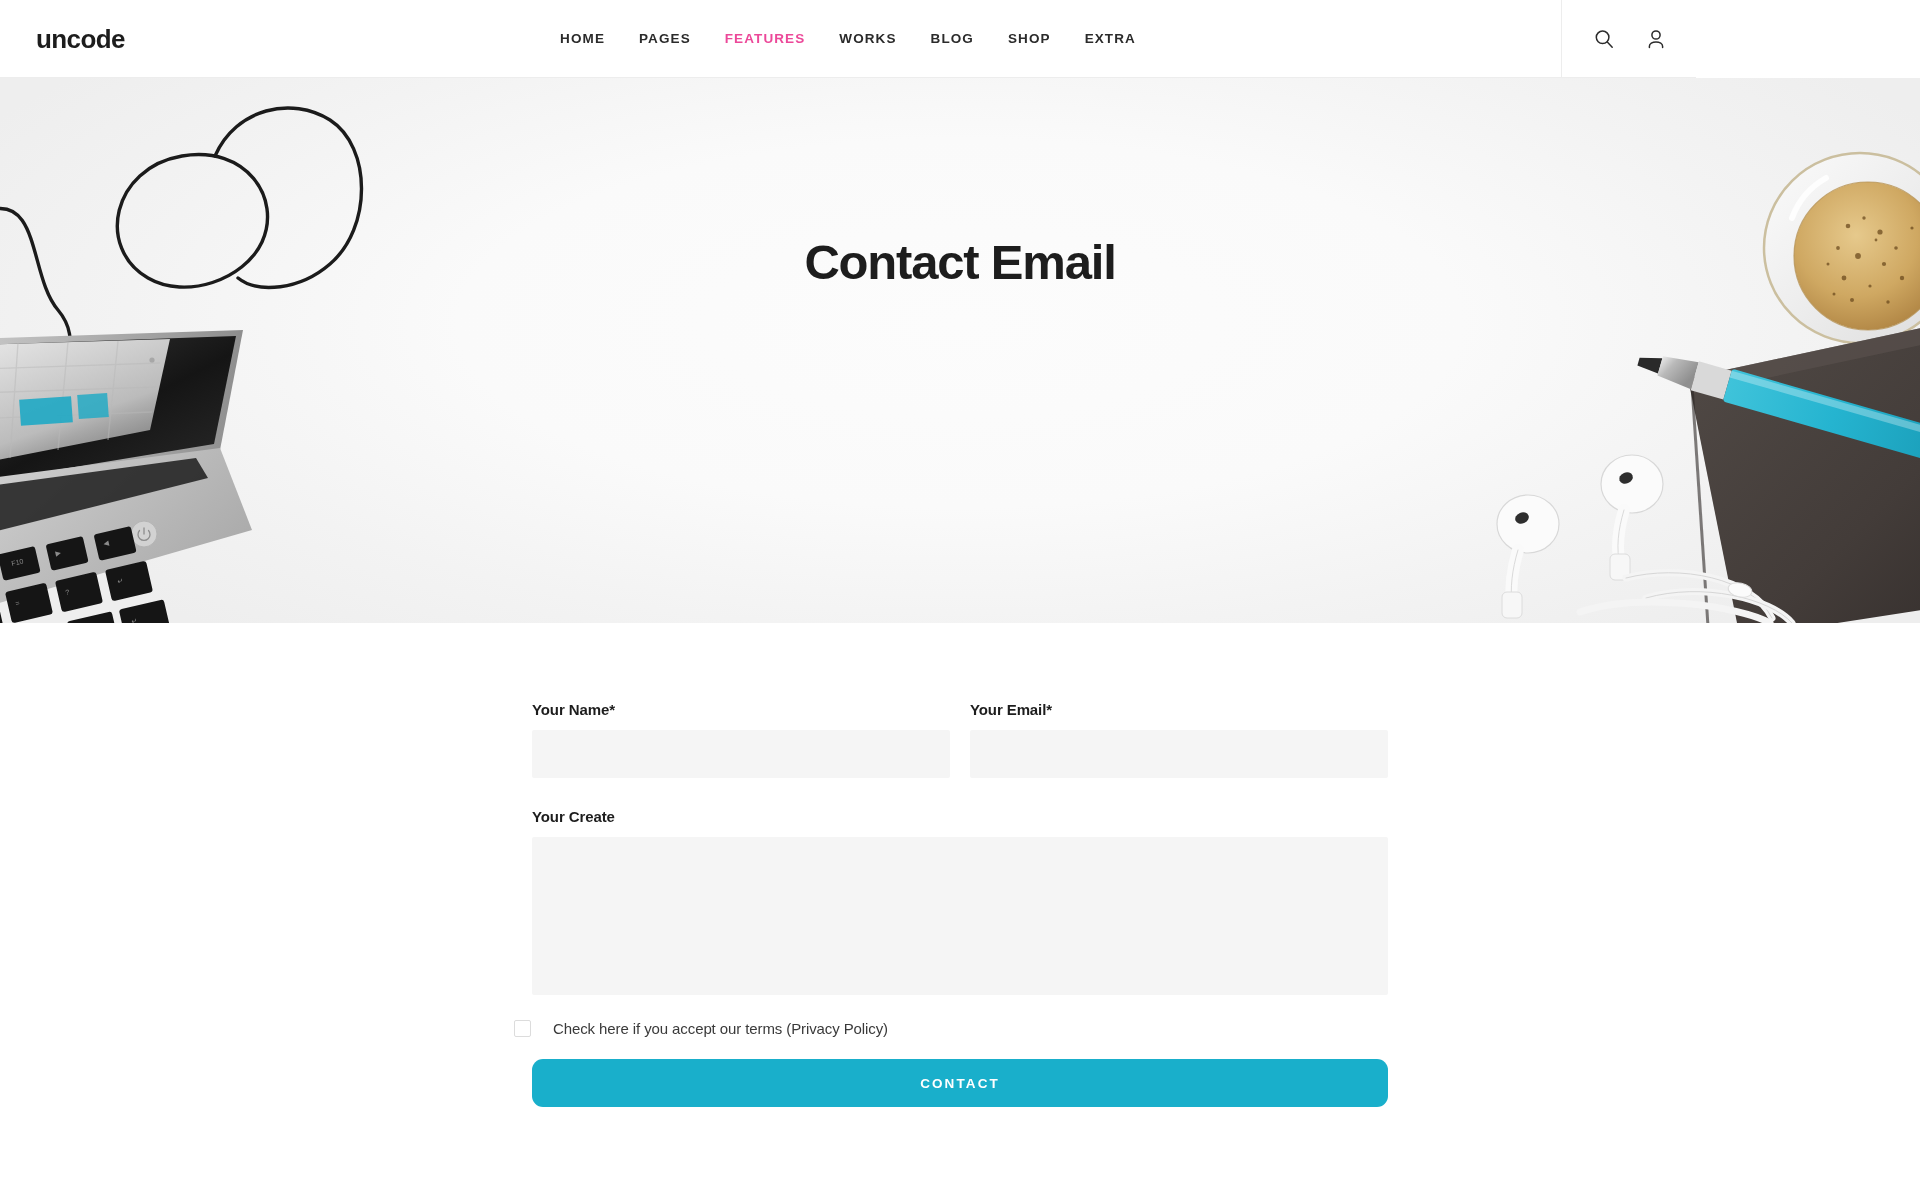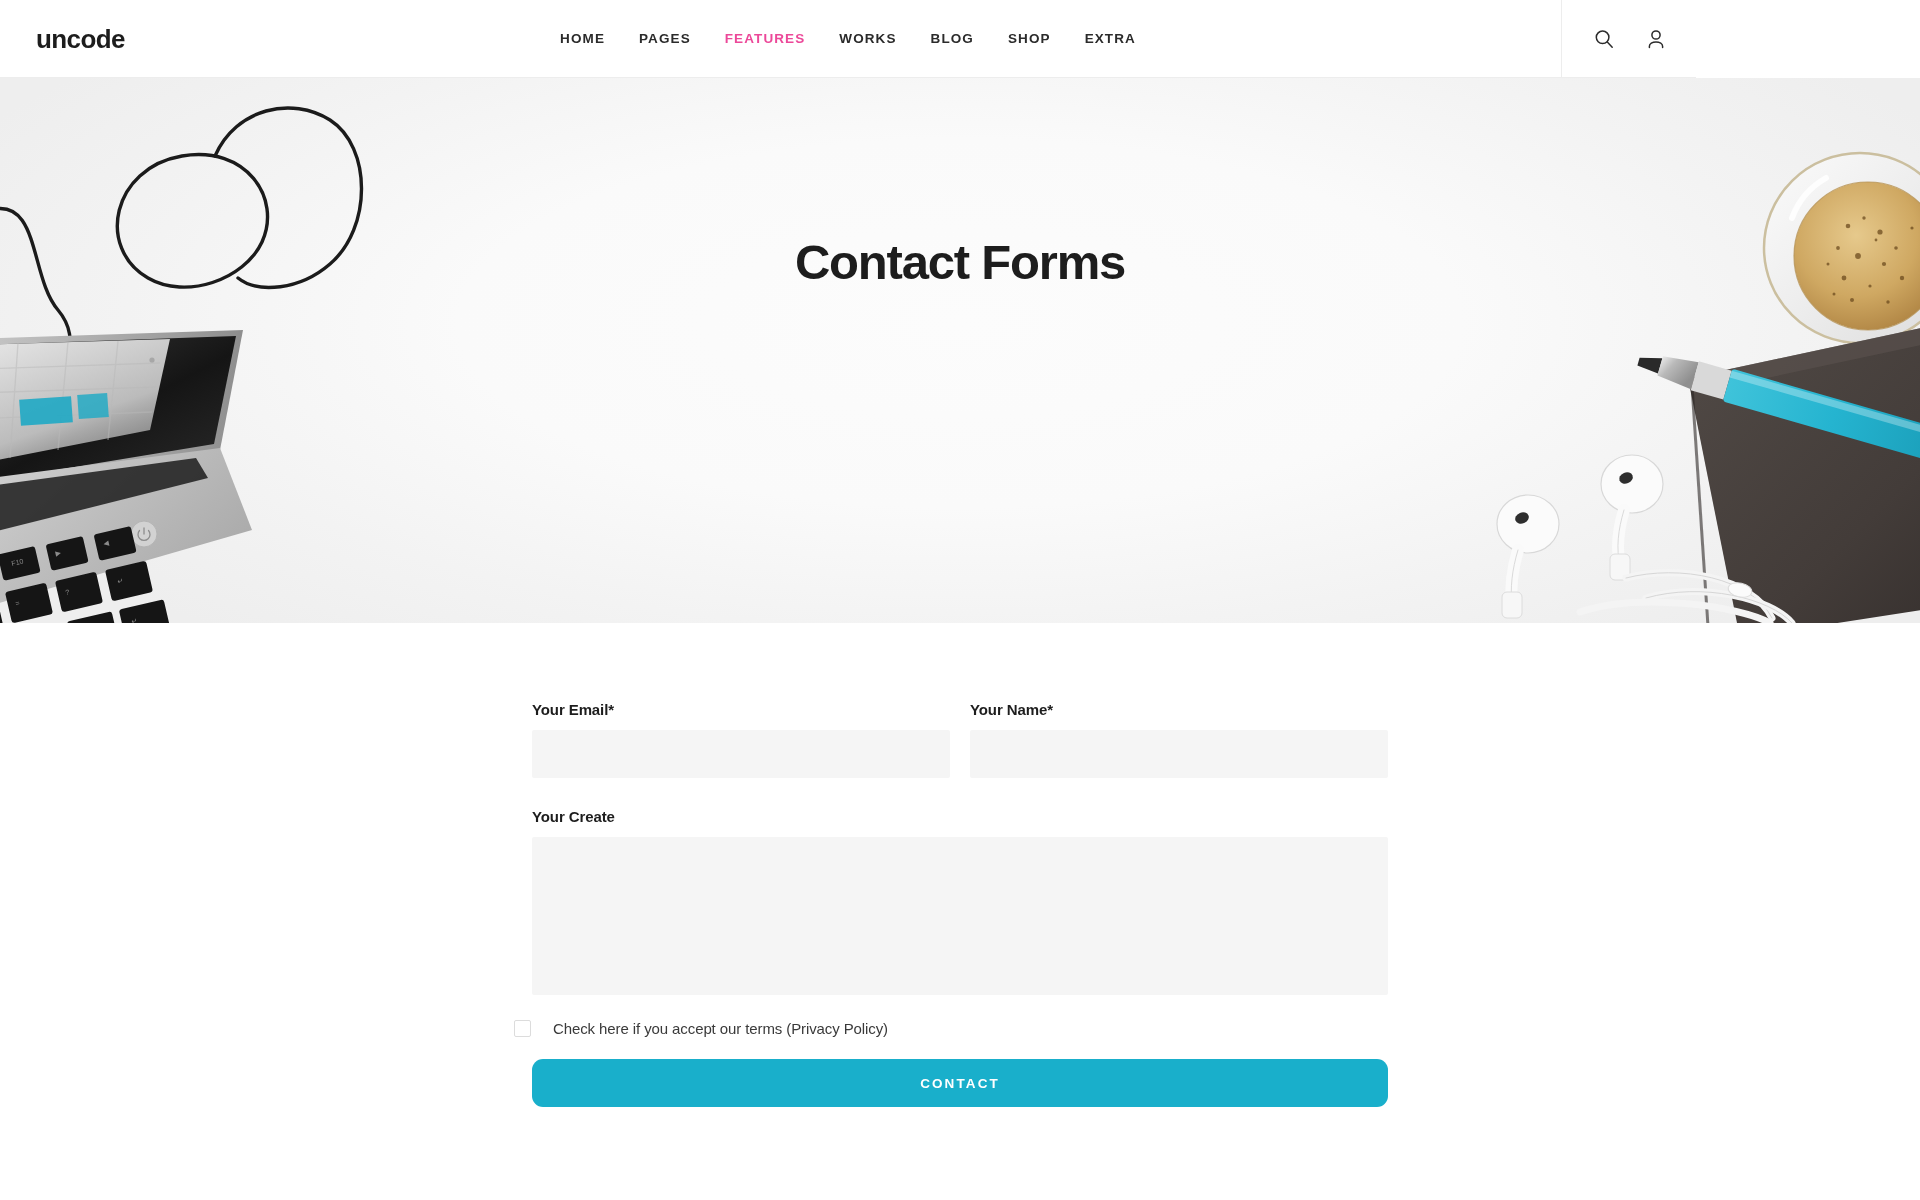--- a/index.html
+++ b/index.html
@@ -457,37 +457,37 @@
         <path d="M186 500 C 240 486, 312 500, 332 540" stroke="#d6d6d6" stroke-width="1" fill="none" stroke-linecap="round"></path>
         <path d="M206 520 C 262 504, 330 520, 352 545" stroke="#f4f4f4" stroke-width="7" fill="none" stroke-linecap="round"></path>
         <path d="M206 520 C 262 504, 330 520, 352 545" stroke="#d6d6d6" stroke-width="1" fill="none" stroke-linecap="round"></path>
         <path d="M140 534 C 200 514, 300 528, 330 545" stroke="#f4f4f4" stroke-width="7" fill="none" stroke-linecap="round"></path>
         <ellipse cx="300" cy="512" rx="12" ry="7" fill="#fbfbfb" stroke="#dcdcdc" stroke-width="1" transform="rotate(12 300 512)"></ellipse>
       </g>
     </svg>
   </div>
 
   <div class="hero-content">
-    <h1 class="hero-title">Contact Forms</h1>
+    <h1 class="hero-title">Contact Email</h1>
   </div>
 
 </section>
 
 <section class="form-section">
   <div class="form-wrap">
 
     <div class="row">
+      <div class="field">
+        <label class="field-label">Your Name*</label>
+        <input class="text-input" type="text" value="" placeholder="" style="">
+      </div>
       <div class="field">
         <label class="field-label">Your Email*</label>
         <input class="text-input" type="email" value="" placeholder="" style="">
       </div>
-      <div class="field">
-        <label class="field-label">Your Name*</label>
-        <input class="text-input" type="text" value="" placeholder="" style="">
-      </div>
     </div>
 
     <div class="spacer-28"></div>
 
     <div class="field full">
       <label class="field-label">Your Create</label>
       <textarea class="text-area" placeholder="" style=""></textarea>
     </div>
 
     <div class="accept-row">

